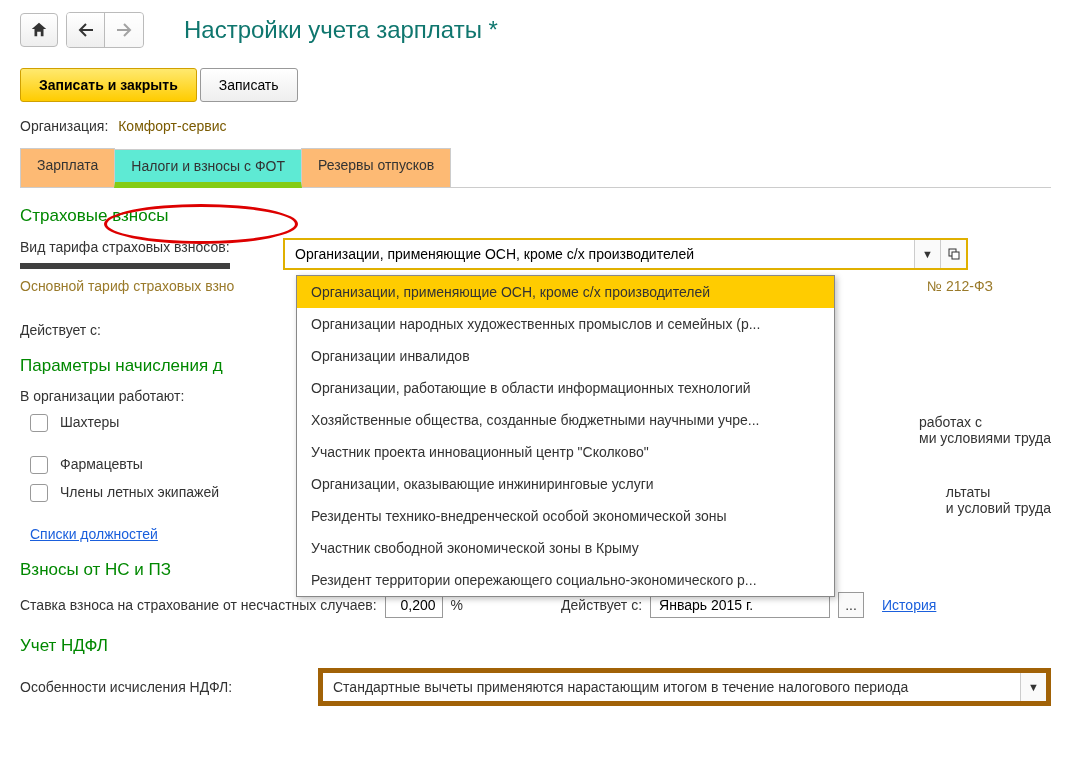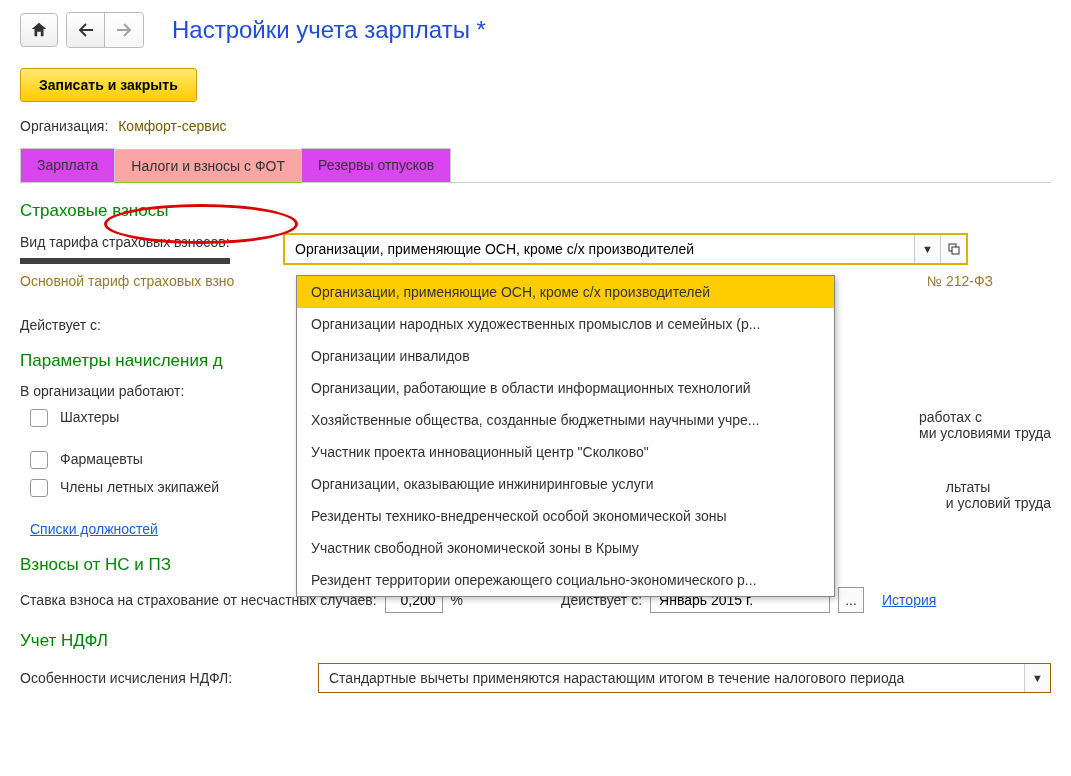--- a/index.html
+++ b/index.html
@@ -32,22 +32,22 @@
   .nav-group {
     display: inline-flex;
     border: 1px solid #bbb;
     border-radius: 4px;
     overflow: hidden;
   }
   .nav-group .icon-btn { border: none; border-right: 1px solid #bbb; border-radius: 0; }
   .nav-group .icon-btn:last-child { border-right: none; }
   .page-title {
     font-size: 24px;
-    margin-left: 20px;
-    color: #1d4ed8;
+    margin-left: 32px;
+    color: #0f766e;
   }
   .toolbar { display: flex; gap: 3px; margin-bottom: 16px; }
   .btn {
     padding: 8px 18px;
     border: 1px solid #999;
     border-radius: 3px;
     background: linear-gradient(#fff,#eee);
     cursor: pointer;
     font-size: 14px;
   }
@@ -61,28 +61,28 @@
   .org-row .value { color: #7a5a00; }
   .tabs {
     display: flex;
     border-bottom: 1px solid #ccc;
     position: relative;
   }
   .tab {
     padding: 8px 16px;
     border: 1px solid #ccc;
     border-bottom: none;
-    background: #d946ef;
+    background: #fdba74;
     margin-right: -1px;
     cursor: pointer;
     position: relative;
   }
   .tab.active {
-    background: #fca5a5;
-    border-bottom: 1px solid #84cc16;
+    background: #5eead4;
+    border-bottom: 6px solid #84cc16;
     top: 1px;
   }
   .tab.circled { z-index: 1; }
   .circle-annot {
     position: absolute;
     border: 3px solid #d00;
     border-radius: 50%;
     pointer-events: none;
     left: 104px; top: 204px;
     width: 194px; height: 40px;
@@ -158,21 +158,21 @@
   }
   .ellipsis-btn {
     width: 26px; height: 26px;
     border: 1px solid #999;
     background: #fafafa;
     display: inline-flex; align-items: center; justify-content: center;
     cursor: pointer;
   }
   .long-select {
     display: flex;
-    border: 1px solid #a16207;
+    border: 5px solid #a16207;
     width: 740px;
   }
   .long-select .txt { flex: 1; padding: 6px 10px; }
   .long-select .caret {
     width: 26px; border-left: 1px solid #ccc;
     display: flex; align-items: center; justify-content: center;
     background: #fafafa; cursor: pointer; font-size: 11px;
   }
   svg { display: block; }
 </style>
@@ -195,20 +195,21 @@
       <svg width="16" height="14">
           <path d="M8 1 L14 7 L8 13 M14 7 H1" stroke="#333" stroke-width="2" fill="none"></path>
         </svg>
     </div>
   </div>
   <div class="page-title">Настройки учета зарплаты *</div>
 </div>
 
 <div class="toolbar">
   <button class="btn primary">Записать и закрыть</button>
+  <button class="btn">Записать</button>
 </div>
 
 <div class="org-row">
   <span class="label">Организация:</span>
   <span class="value">Комфорт-сервис</span>
 </div>
 
 <div class="tabs">
   <div class="tab">Зарплата</div>
   <div class="tab active circled">Налоги и взносы с ФОТ</div>

